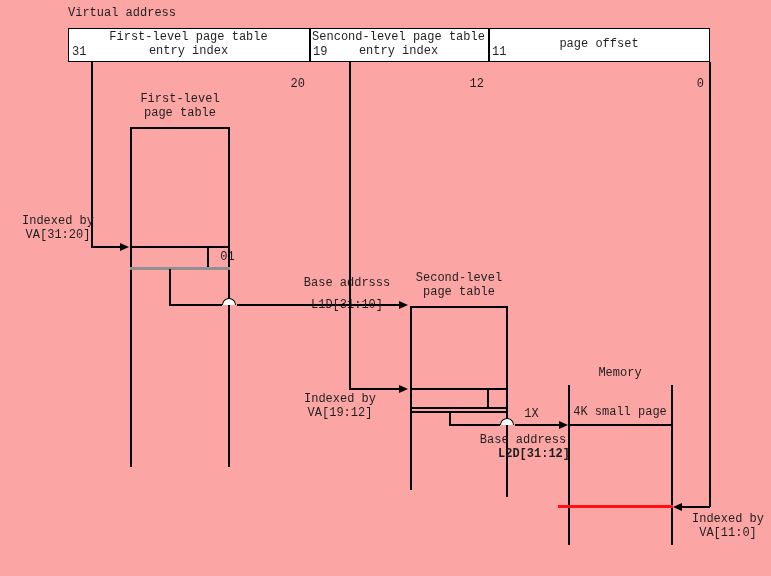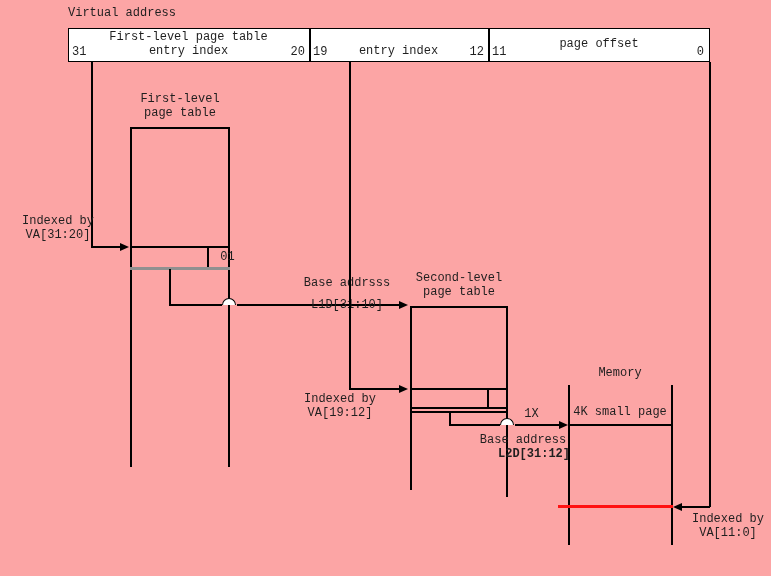--- a/index.html
+++ b/index.html
@@ -1,20 +1,20 @@
 <!DOCTYPE html>
 <html><head>
 <meta charset="utf-8">
 <style>
   html,body{margin:0;padding:0;background:#ffffff;}
   .canvas{position:relative;width:771px;height:576px;background:#fca5a5;overflow:hidden;
           font-family:"Liberation Mono","DejaVu Sans Mono",monospace;}
   .txt{position:absolute;font-size:12px;line-height:14px;color:#1f1f1f;white-space:pre;}
   .c{text-align:center;}
-  .r{text-align:right;}
+  .r{text-align:right;margin-top:32px;}
   .hline{position:absolute;height:1.5px;background:#000;}
   .vline{position:absolute;width:1.5px;background:#000;}
   .box{position:absolute;border:1.5px solid #000;box-sizing:border-box;background:#fff;}
   .arrow-r{position:absolute;width:0;height:0;border-top:4px solid transparent;
            border-bottom:4px solid transparent;border-left:9px solid #000;}
   .arrow-l{position:absolute;width:0;height:0;border-top:4px solid transparent;
            border-bottom:4px solid transparent;border-right:9px solid #000;}
   .hop{position:absolute;width:12px;height:6px;background:#fff;border:1.5px solid #000;
        border-bottom:none;border-radius:7px 7px 0 0;}
   .grayline{position:absolute;height:3px;background:#909090;}
@@ -29,20 +29,21 @@
 
   <div class="box" style="left:68px;top:28px;width:642px;height:34px;"></div>
   <div class="vline" style="left:309px;top:28px;height:34px;"></div>
   <div class="vline" style="left:488px;top:28px;height:34px;"></div>
 
   <div class="txt c" style="left:68px;top:30px;width:241px;">First-level page table</div>
   <div class="txt c" style="left:68px;top:44px;width:241px;">entry index</div>
   <div class="txt" style="left:72px;top:45px;">31</div>
   <div class="txt r" style="left:275px;top:45px;width:30px;">20</div>
 
+  <div class="txt c" style="left:309px;top:30px;width:179px;">Sencond-level page table</div>
   <div class="txt c" style="left:309px;top:44px;width:179px;">entry index</div>
   <div class="txt" style="left:313px;top:45px;">19</div>
   <div class="txt r" style="left:452px;top:45px;width:32px;">12</div>
 
   <div class="txt c" style="left:488px;top:37px;width:222px;">page offset</div>
   <div class="txt" style="left:492px;top:45px;">11</div>
   <div class="txt r" style="left:666px;top:45px;width:38px;">0</div>
 
   <div class="vline" style="left:91px;top:62px;height:185px;"></div>
   <div class="hline" style="left:91px;top:246px;width:29px;"></div>

